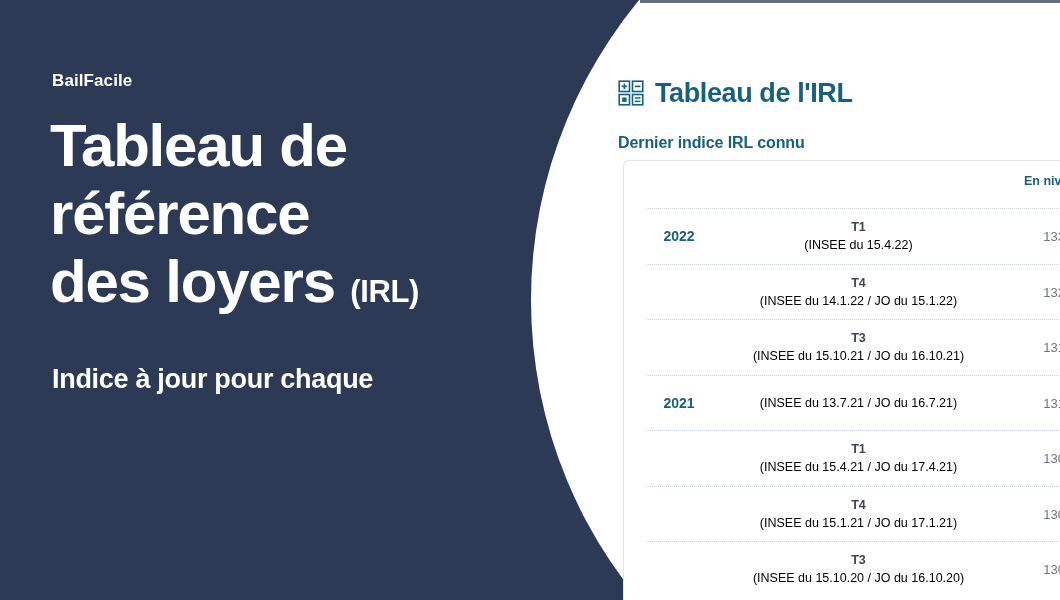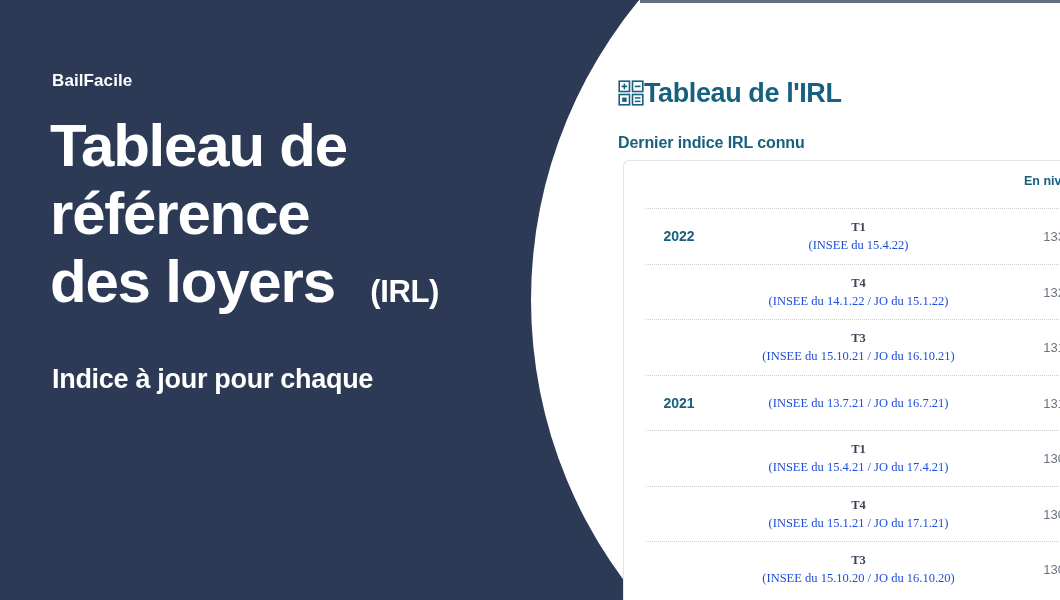--- a/index.html
+++ b/index.html
@@ -73,21 +73,20 @@
     color: #ffffff;
     font-size: 60px;
     font-weight: bold;
     line-height: 68px;
     letter-spacing: -1.2px;
   }
   .hero-title .abbr {
     font-size: 31px;
     letter-spacing: -0.4px;
     font-weight: bold;
-    margin-left: 20px;
   }
   .hero-sub {
     position: absolute;
     left: 52px;
     top: 347px;
     width: 460px;
     color: #ffffff;
     font-size: 27px;
     font-weight: bold;
     line-height: 41px;
@@ -99,20 +98,21 @@
   .panel {
     position: absolute;
     left: 618px;
     top: 76px;
     width: 442px;
     height: 524px;
   }
   .panel-head {
     display: flex;
     align-items: center;
+    gap: 11px;
     height: 34px;
     text-align: center;
   }
   .grid-icon {
     width: 26px;
     height: 26px;
     flex: 0 0 26px;
     display: block;
   }
   .panel-title {
@@ -176,30 +176,29 @@
     width: 58px;
     text-align: center;
   }
   .row .tq {
     position: absolute;
     left: 70px;
     right: 92px;
     top: 50%;
     transform: translateY(-50%);
     text-align: center;
-    font-family: Liberation Serif, serif;
   }
   .tq .t-label {
     color: #3b4556;
     font-size: 12.5px;
     font-weight: bold;
     line-height: 17px;
   }
   .tq .t-src {
-    color: #1d4ed8;
+    color: #000000;
     font-size: 12.5px;
     line-height: 18px;
   }
   .row .val {
     position: absolute;
     right: 10px;
     top: 50%;
     transform: translateY(-50%);
     color: #6b7480;
     font-size: 13px;

